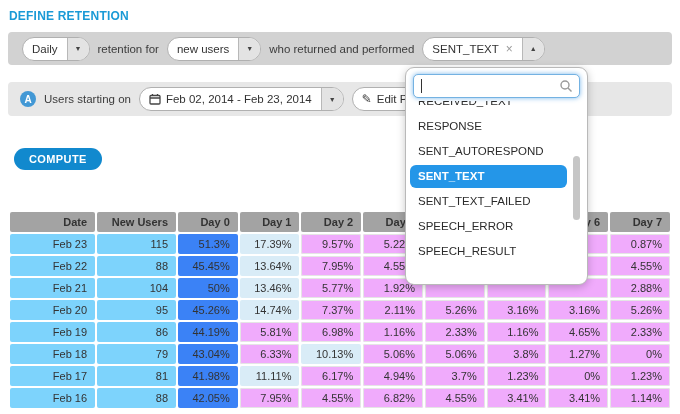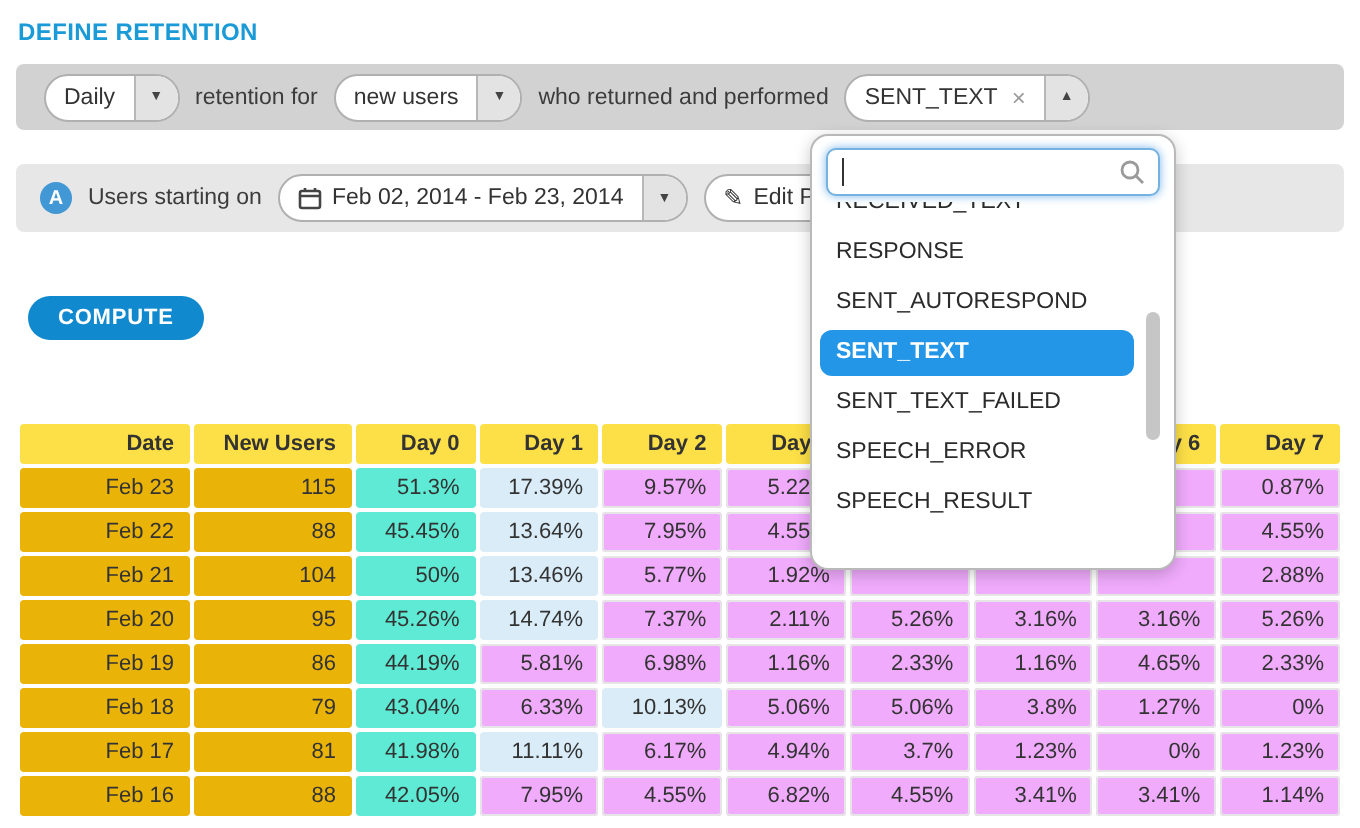--- a/index.html
+++ b/index.html
@@ -41,24 +41,24 @@
   
   .retention-table {
     margin:40px 8px 0; border-collapse:separate; border-spacing:2px;
     table-layout:fixed; width:664px; font-size:11px;
   }
   .col-date { width:84px; } .col-nu { width:78px; } .col-day { width:59px; }
   .retention-table th, .retention-table td {
     height:20px; padding:0 8px; text-align:right; border-radius:2px;
     overflow:hidden; white-space:nowrap;
   }
-  .retention-table th { background:#fde047; font-weight:bold; color:#333; }
-  .cell-gray   { background:#eab308; }
+  .retention-table th { background:#a3a3a3; font-weight:bold; color:#333; }
+  .cell-gray   { background:#7dd3fc; }
   .cell-plain  { background:#f0abfc; box-shadow:inset 0 0 0 1px #e5e5e5; }
-  .cell-strong { background:#5eead4; }
+  .cell-strong { background:#3b82f6; }
   .cell-light  { background:#d9ecf7; }
   
   .dropdown {
     position:absolute; left:405px; top:67px; width:183px; height:218px;
     background:#fff; border:1px solid #b9b9b9; border-radius:9px;
     box-shadow:0 2px 8px rgba(0,0,0,.22); z-index:10; box-sizing:border-box;
   }
   .search-wrap { position:absolute; top:6px; left:7px; right:7px; height:24px; }
   .search-input {
     width:100%; height:24px; box-sizing:border-box; border:1px solid #74b2e2;

